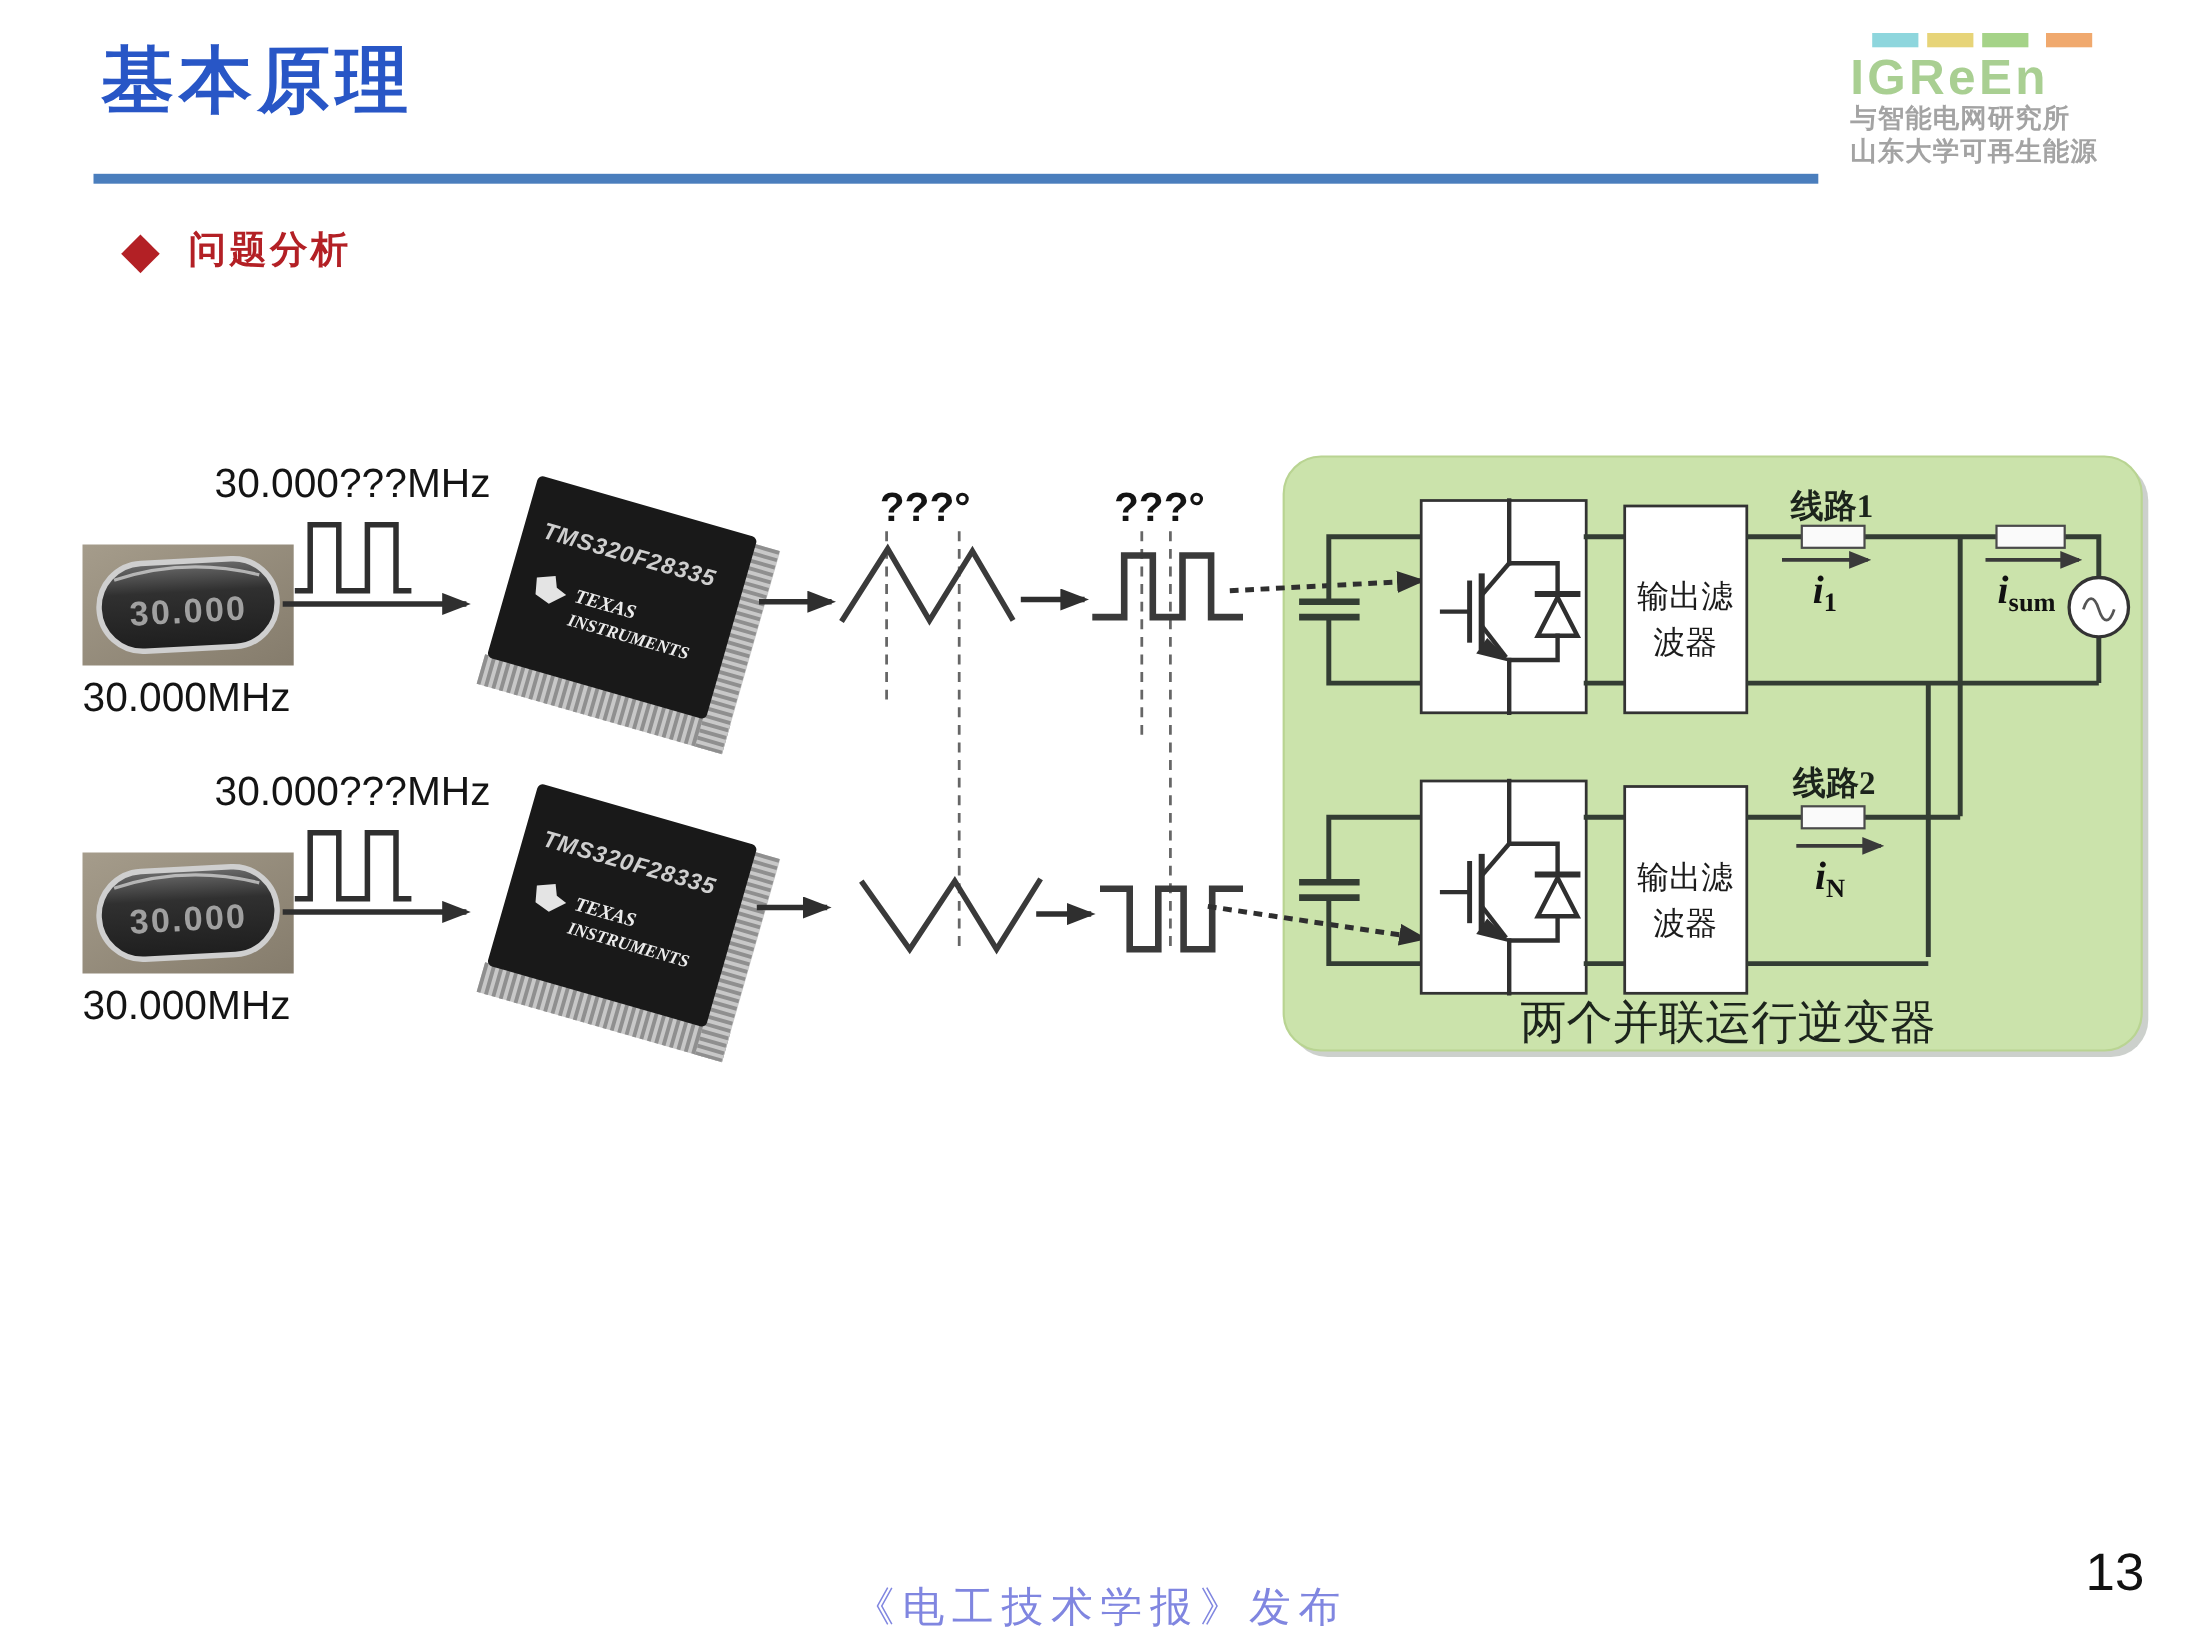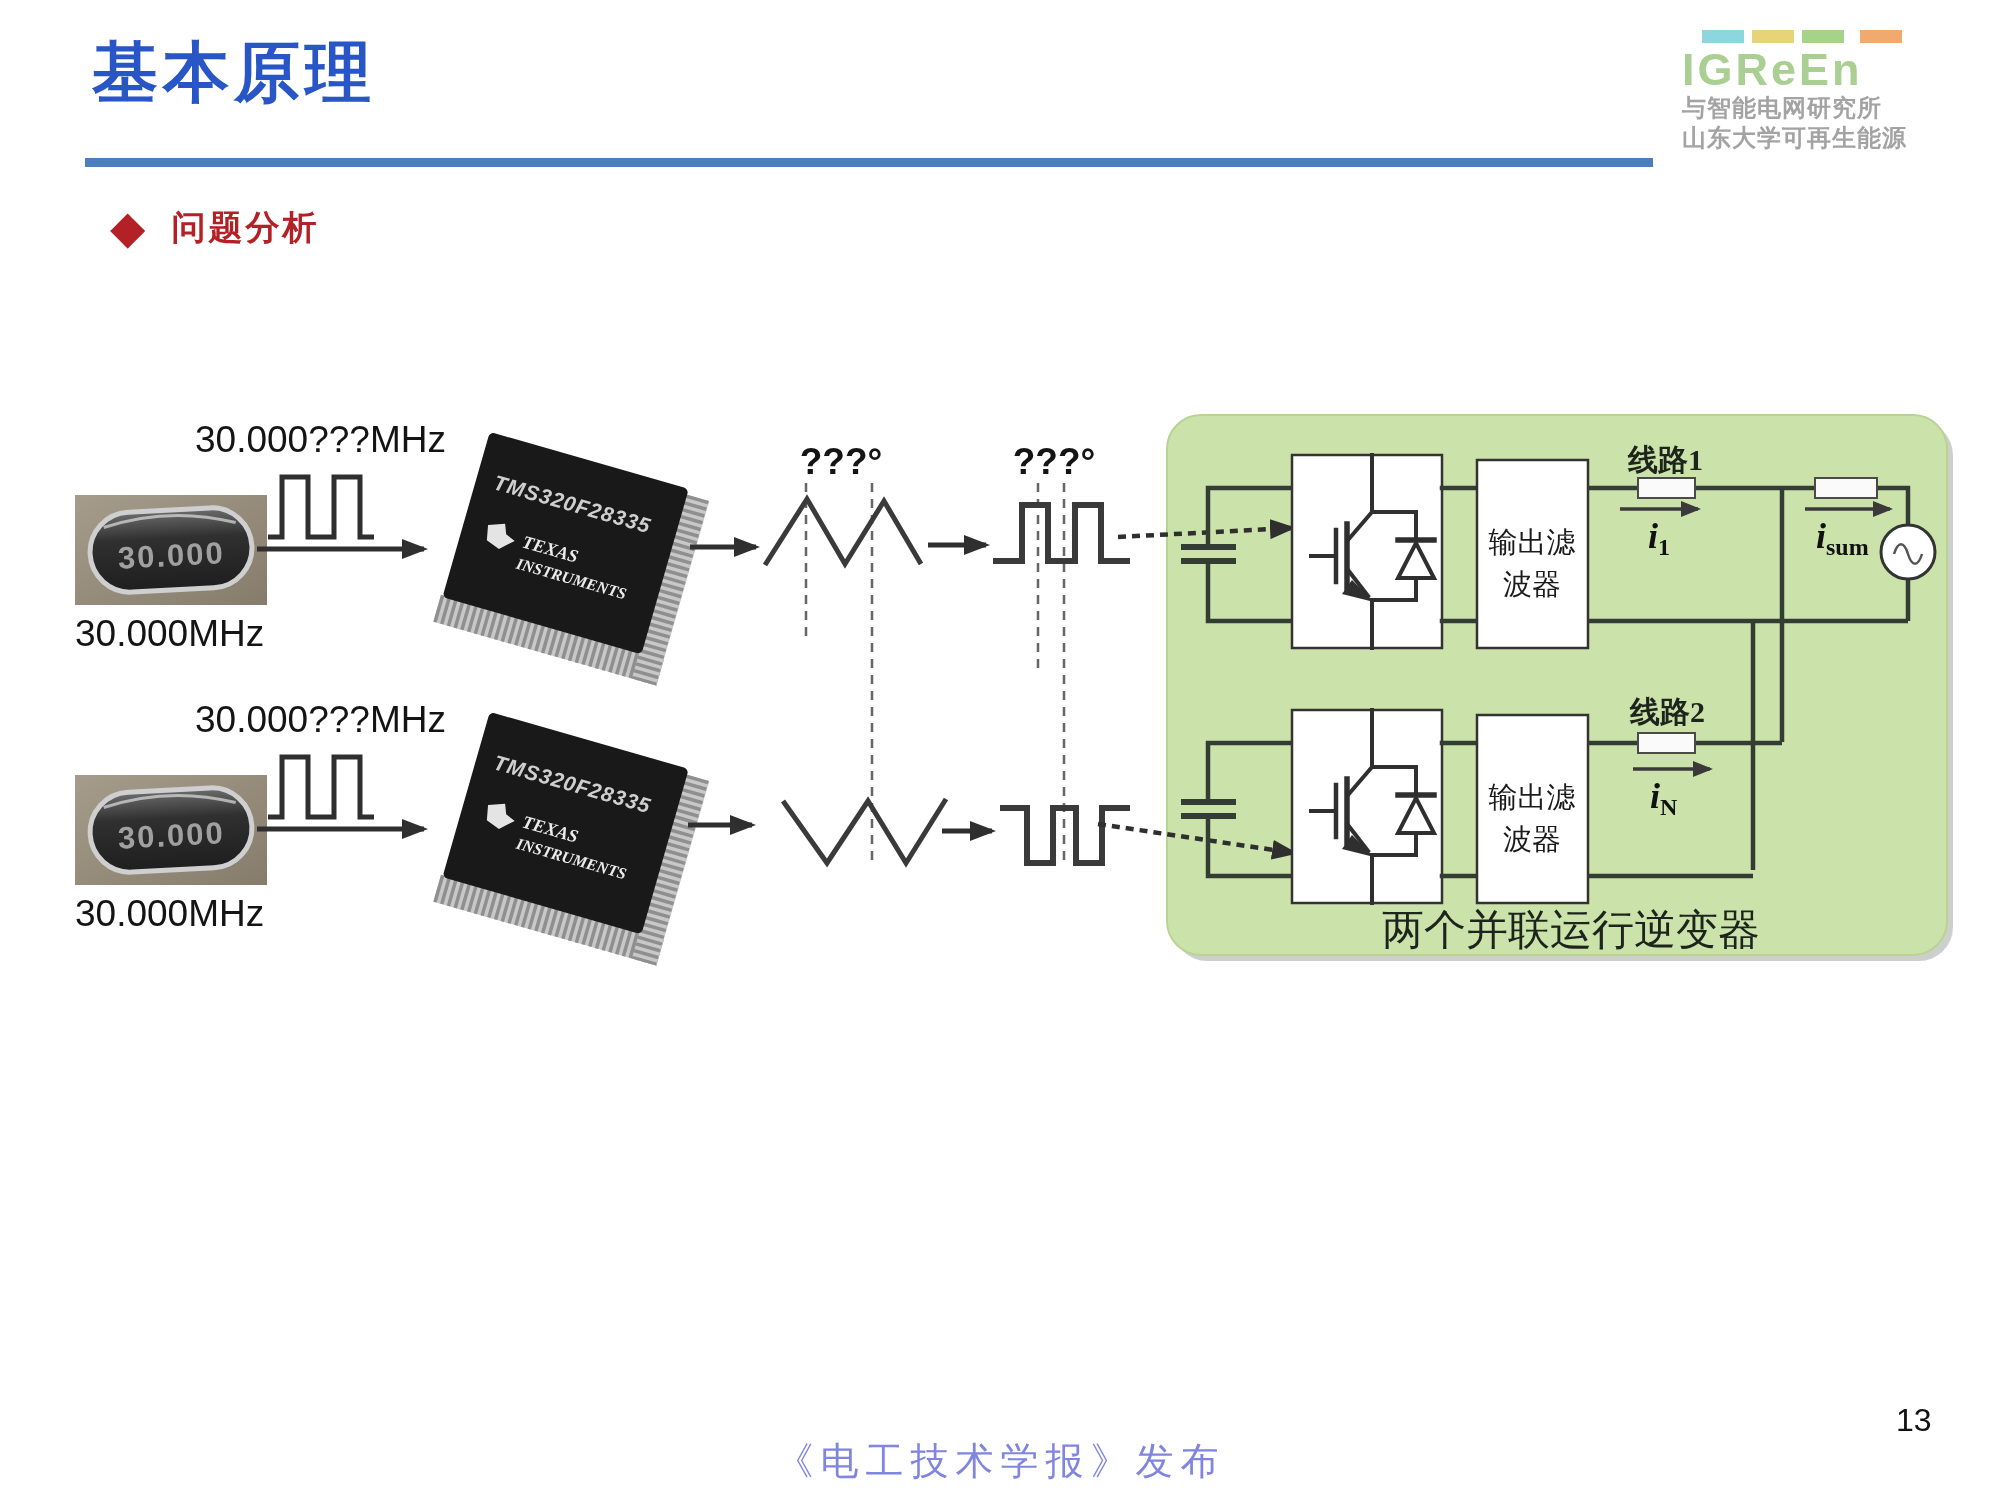--- a/index.html
+++ b/index.html
@@ -12,21 +12,21 @@
   .diamond{font-size:46px;color:#b32025;margin-right:26px;line-height:1;}
   .bullet-text{font-size:34px;font-weight:700;color:#b32025;letter-spacing:3px;line-height:1;}
   .logo{left:1682px;top:30px;width:240px;text-align:left;}
   .logo-bars{display:flex;justify-content:center;gap:8px;margin-bottom:3px;}
   .logo-bars span{width:42px;height:13px;display:inline-block;}
   .bar1{background:#8ed6dd;} .bar2{background:#e7d478;} .bar3{background:#a5d388;} .bar4{background:#f0a96e;margin-left:8px;}
   .wordmark{font-size:45px;font-weight:700;color:#a9cf92;letter-spacing:3px;line-height:1.05;}
   .org{font-size:24px;font-weight:700;color:#a3a3a3;line-height:1.25;letter-spacing:1px;}
   .footer{left:0;right:0;top:1436px;text-align:center;font-family:"Liberation Serif",serif;
           font-size:38px;color:#8086e0;letter-spacing:7px;}
-  .pagenum{left:1896px;top:1402px;font-size:32px;color:#111;}
+  .pagenum{left:1896px;top:1402px;font-size:48px;color:#111;}
   svg text{user-select:none;}
   .sans{font-family:"Liberation Sans",sans-serif;}
   .serif{font-family:"Liberation Serif",serif;}
 </style>
 </head>
 <body>
 
 <div class="abs title">基本原理</div>
 <div class="abs underline"></div>
 

